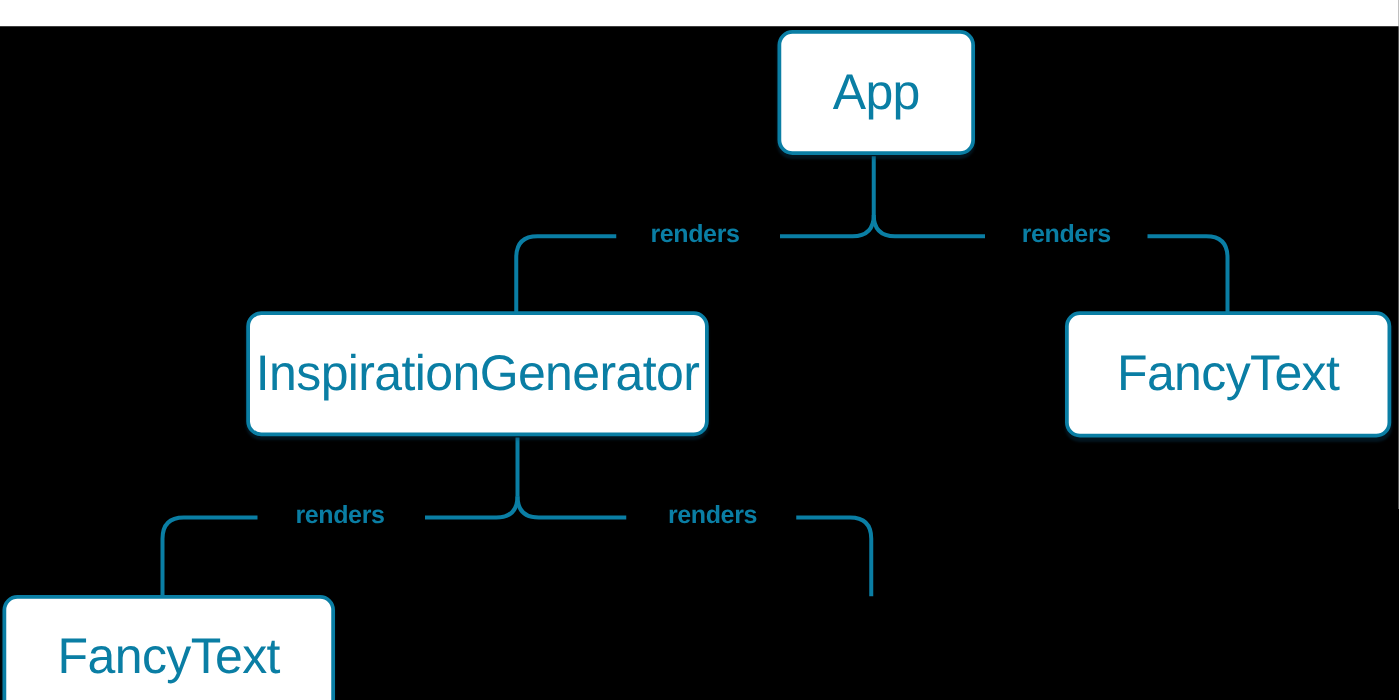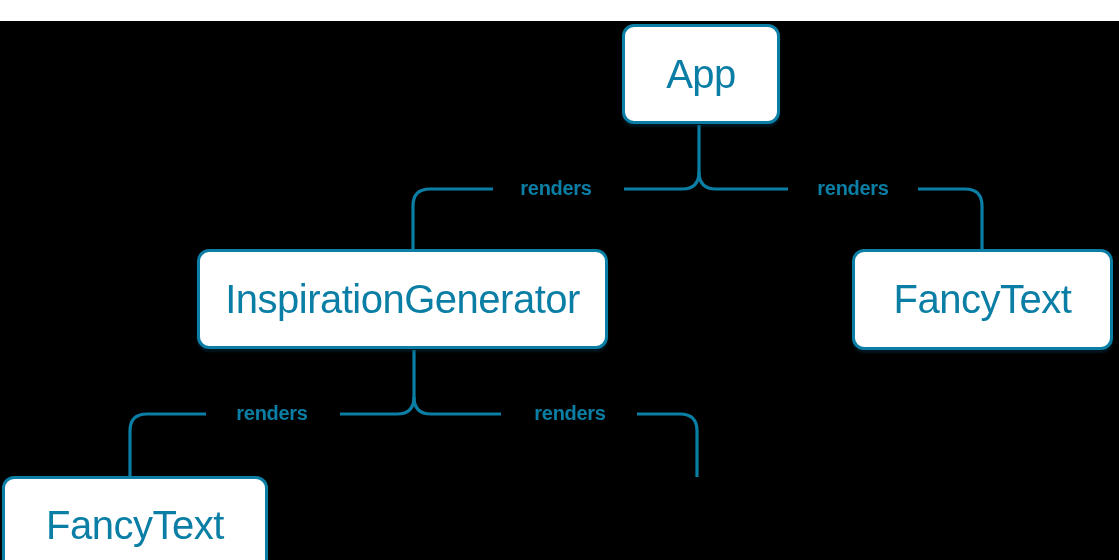--- a/index.html
+++ b/index.html
@@ -36,21 +36,21 @@
     box-sizing: border-box;
     box-shadow: 0 3px 2px rgba(10, 60, 90, 0.35);
     color: #0A7EA4;
     font-size: 40px;
     font-weight: 500;
     letter-spacing: -0.5px;
     white-space: nowrap;
   }
 
   .node-app                   { left: 622px; top: 3px;   width: 158px; height: 100px; }
-  .node-inspiration-generator { left: 197px; top: 228px; width: 411px; height: 100px; }
+  .node-inspiration-generator { left: 197px; top: 228px; width: 370px; height: 100px; }
   .node-fancy-text-top        { left: 852px; top: 228px; width: 261px; height: 101px; }
   .node-fancy-text-bottom     { left: 2px;   top: 455px; width: 266px; height: 99px;  }
   .node-copyright             { left: 568px; top: 455px; width: 266px; height: 99px;  }
 
   .edge-label {
     position: absolute;
     transform: translate(-50%, -50%);
     color: #0A7EA4;
     font-size: 20px;
     font-weight: 700;

